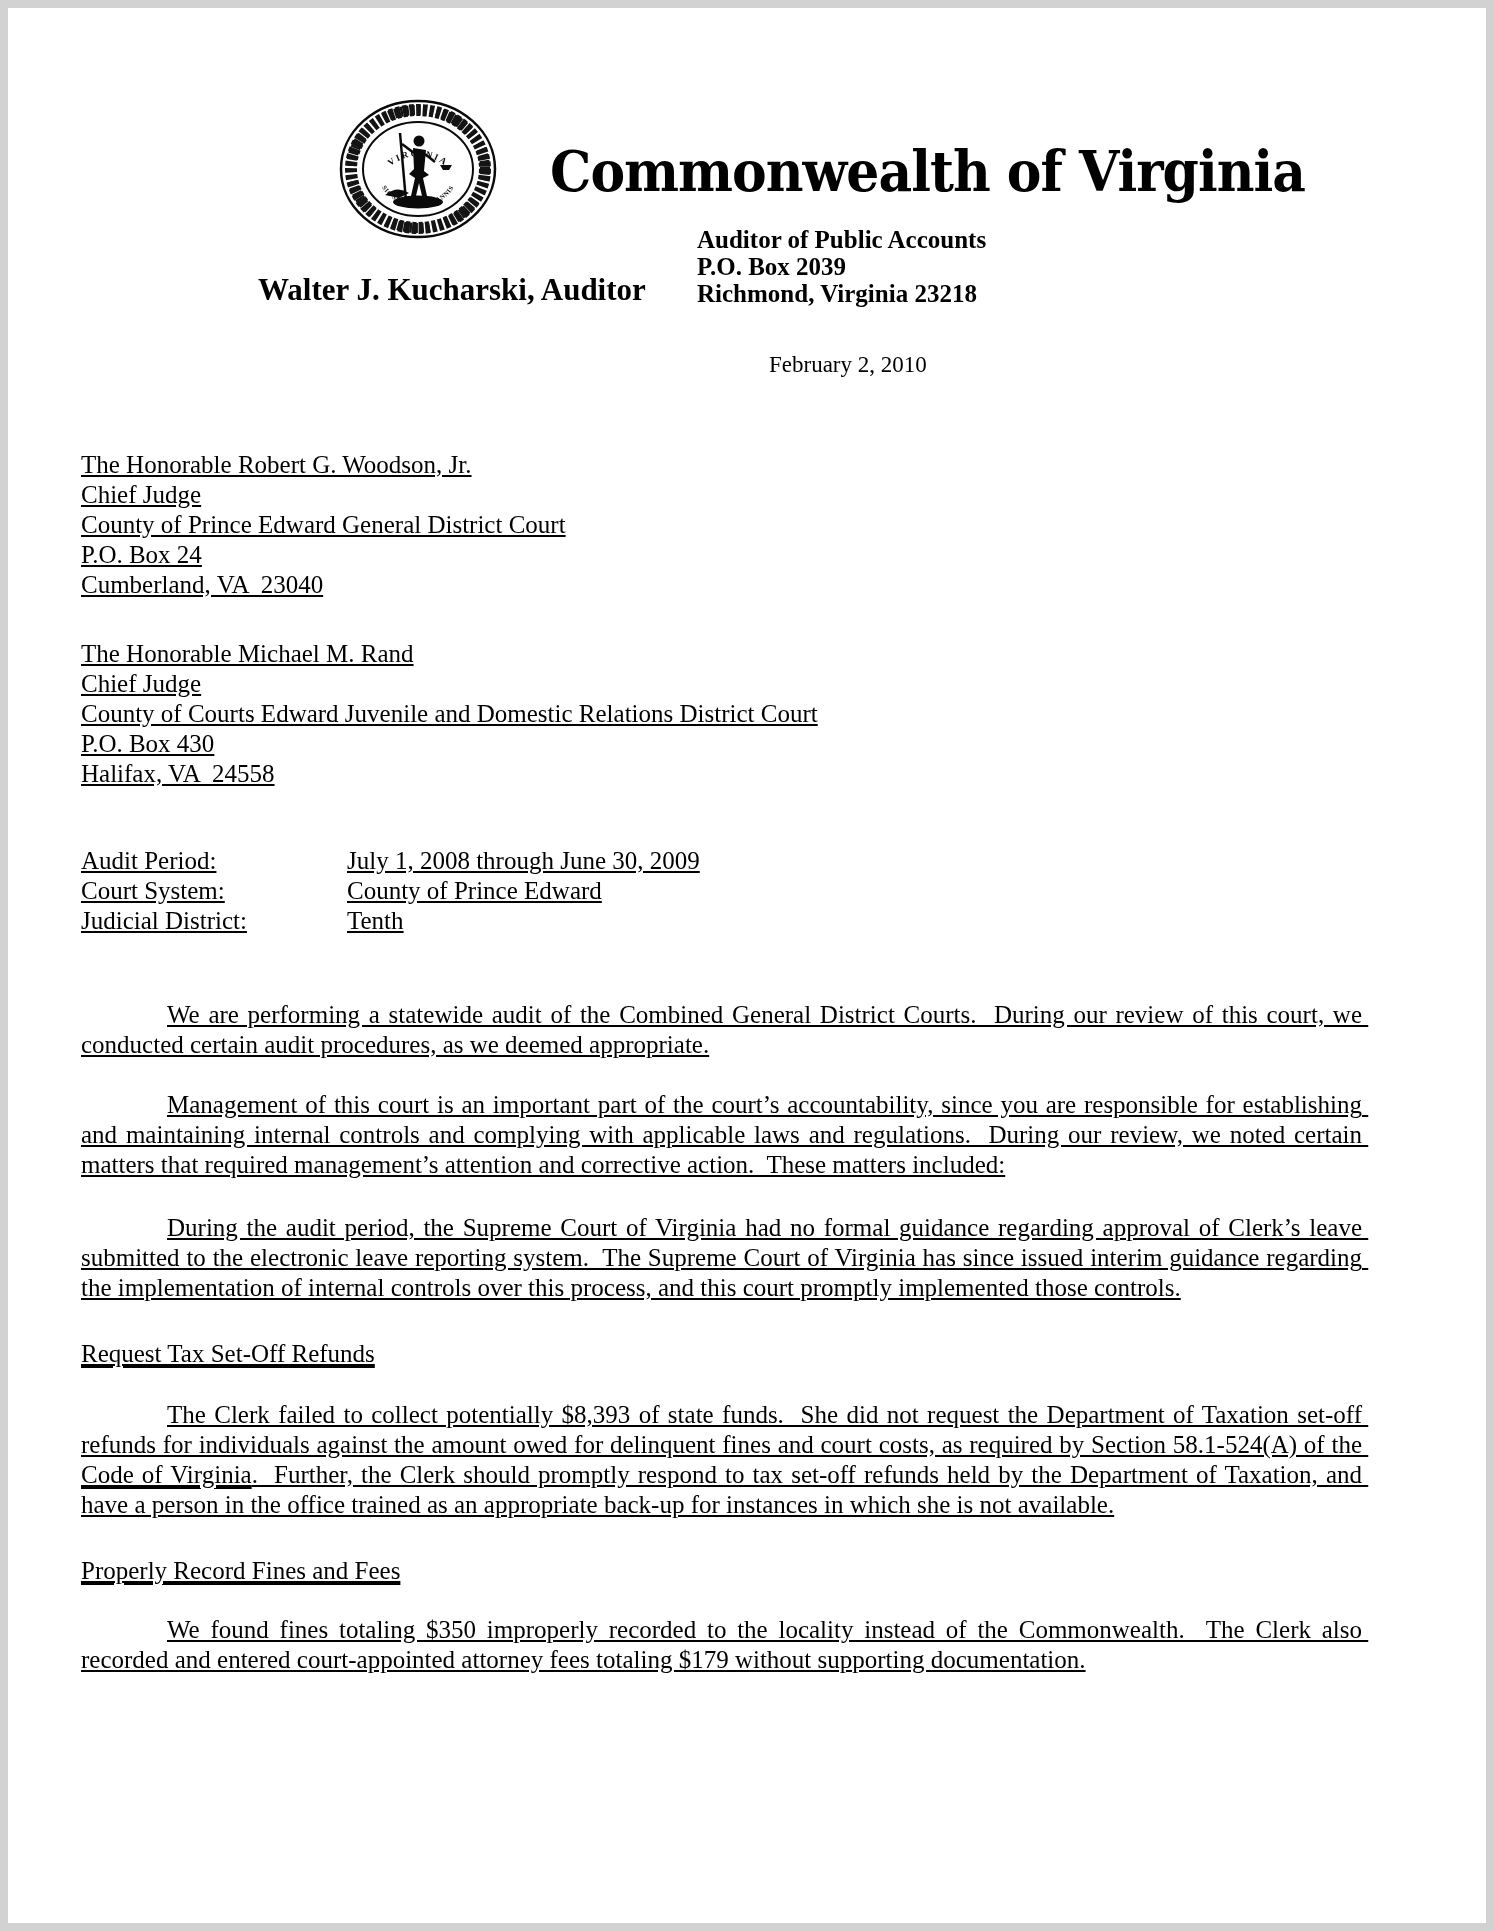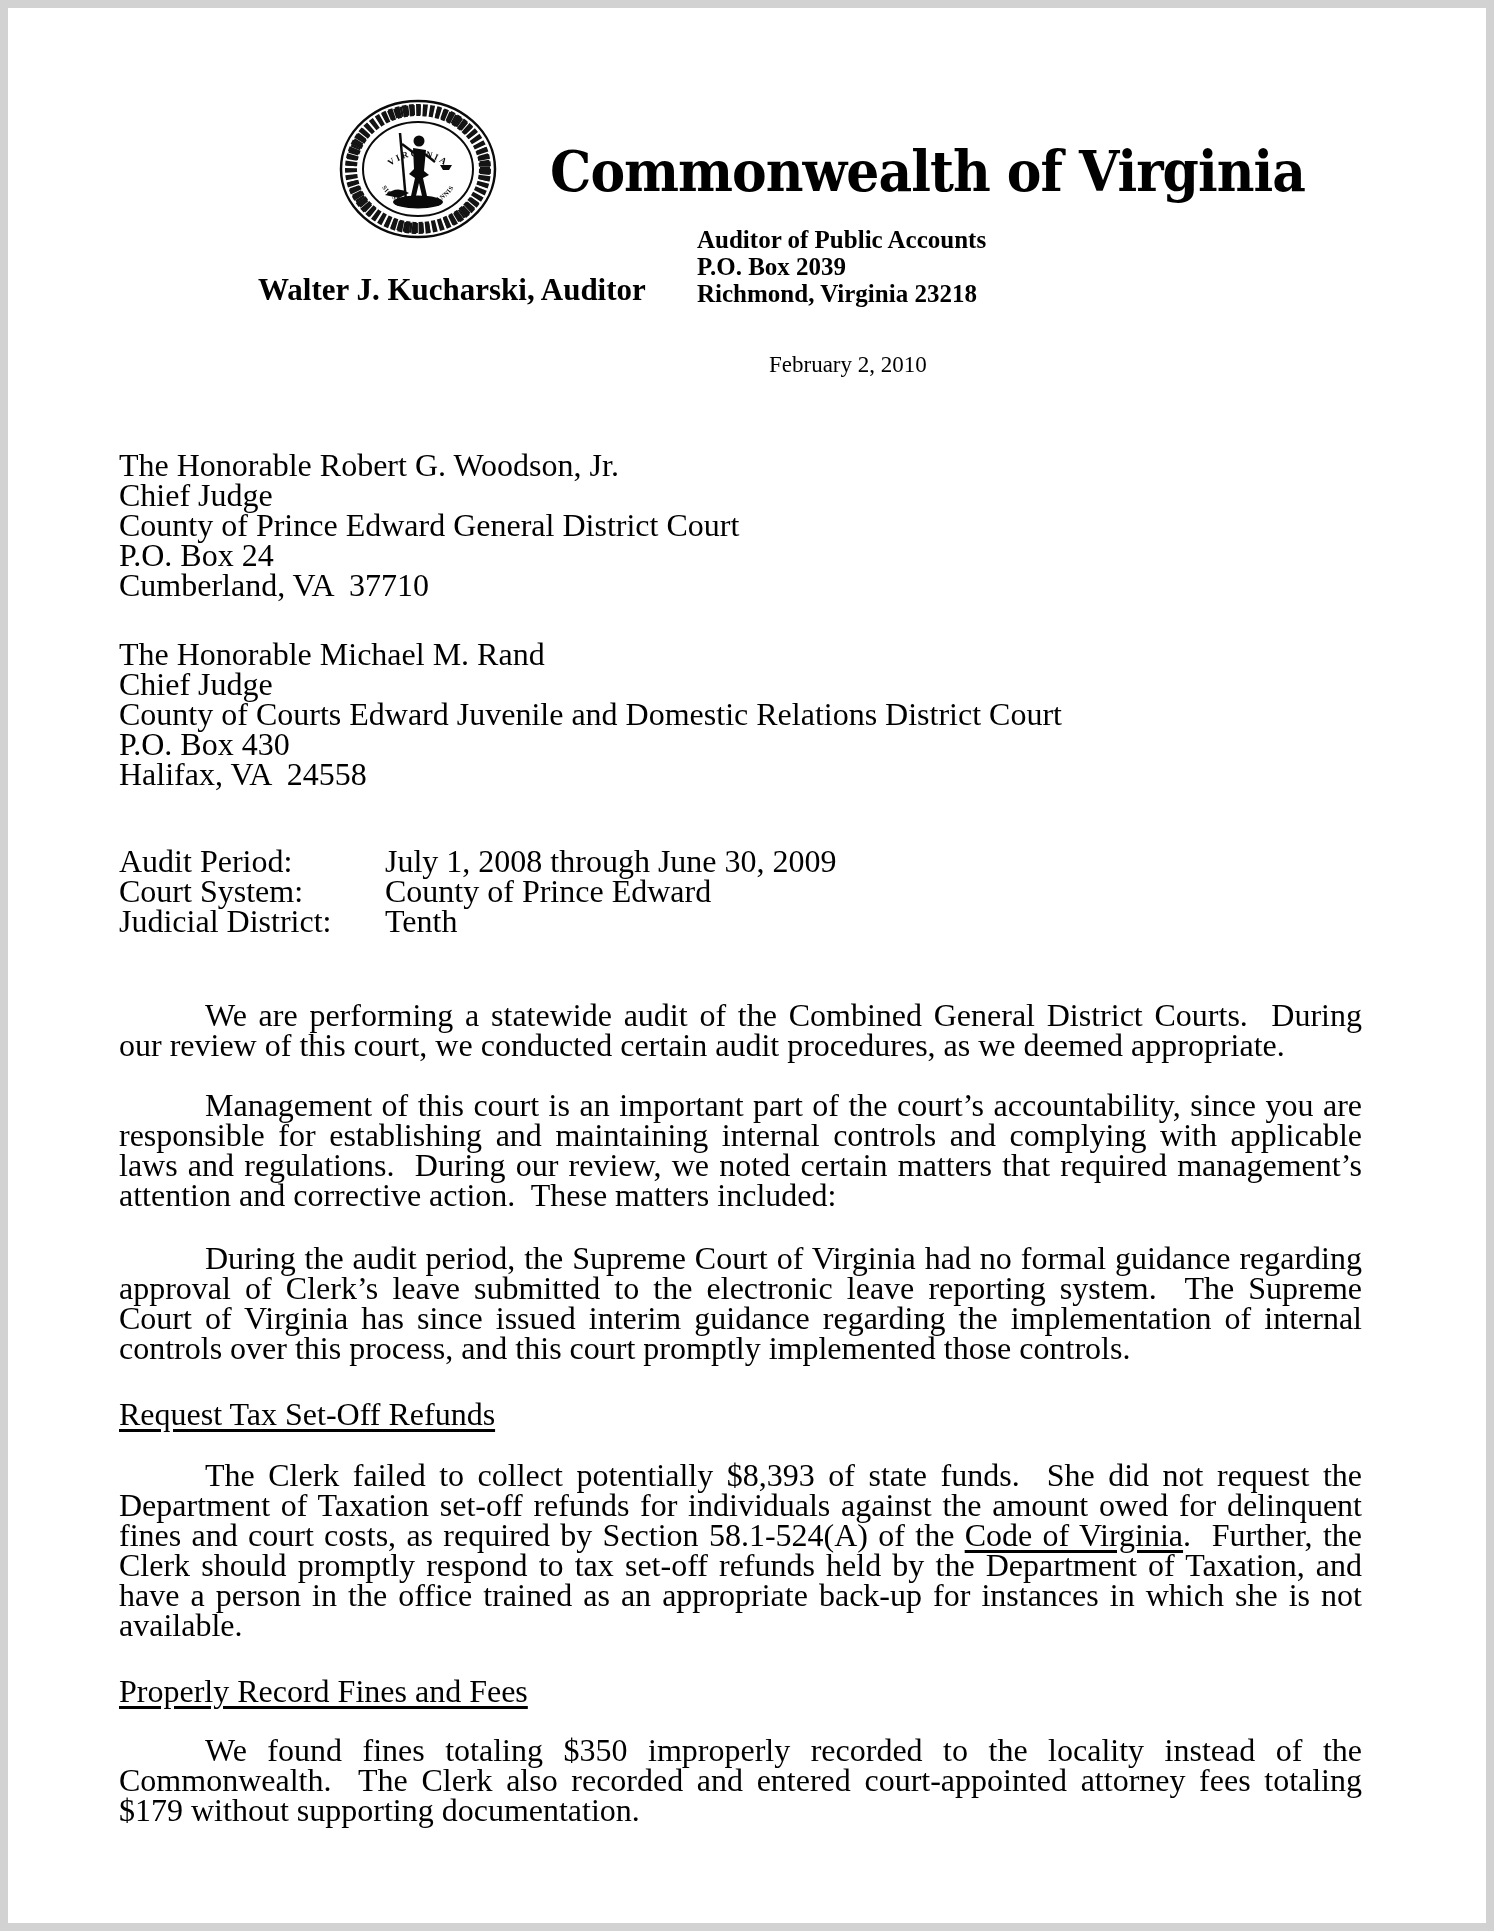--- a/index.html
+++ b/index.html
@@ -26,23 +26,23 @@
     left:689px; top:218px; width:420px;
     text-align:left; font-weight:bold;
     font-size:25px; line-height:27px;
   }
   .auditor-name {
     left:250px; top:268px;
     font-weight:bold; font-size:31px; line-height:27px;
   }
   .letter-date { left:761px; top:342px; font-size:23px; line-height:30px; }
   .content {
-    margin:0 124px 0 111px;
+    margin:0 124px 0 73px;
     padding-top:434px;
-    font-size:32px; line-height:30px;
+    font-size:25px; line-height:30px;text-decoration:underline;
   }
   .address-block { margin-top:39px; }
   .address-block:first-child { margin-top:8px; }
   .address-line { white-space:pre-wrap; }
   .audit-info { margin-top:57px; }
   .audit-row { display:flex; line-height:30px; }
   .audit-label { width:266px; flex:0 0 266px; }
   .letter-body > .para {
     margin:30px 0 0 0;
     text-align:justify;
@@ -105,21 +105,21 @@
 
   <div class="hdr-abs letter-date">February 2, 2010</div>
 
   <div class="content">
     <div id="recipients">
         <div class="address-block">
           <div class="address-line">The Honorable Robert G. Woodson, Jr.</div>
           <div class="address-line">Chief Judge</div>
           <div class="address-line">County of Prince Edward General District Court</div>
           <div class="address-line">P.O. Box 24</div>
-          <div class="address-line">Cumberland, VA  37710</div>
+          <div class="address-line">Cumberland, VA  23040</div>
         </div>
         <div class="address-block">
           <div class="address-line">The Honorable Michael M. Rand</div>
           <div class="address-line">Chief Judge</div>
           <div class="address-line">County of Courts Edward Juvenile and Domestic Relations District Court</div>
           <div class="address-line">P.O. Box 430</div>
           <div class="address-line">Halifax, VA  24558</div>
         </div>
       </div>
     <div id="audit-info" class="audit-info">

